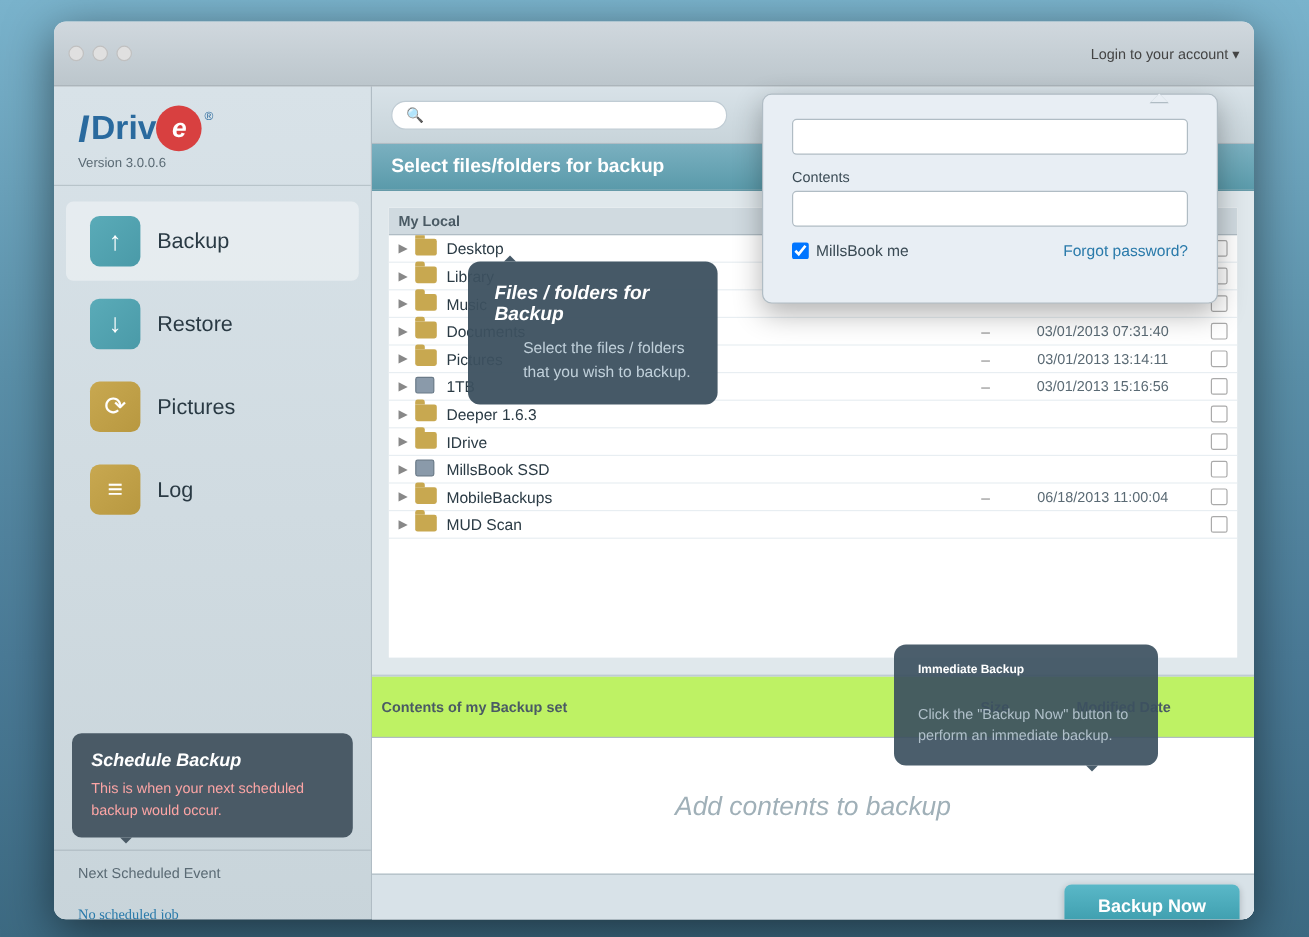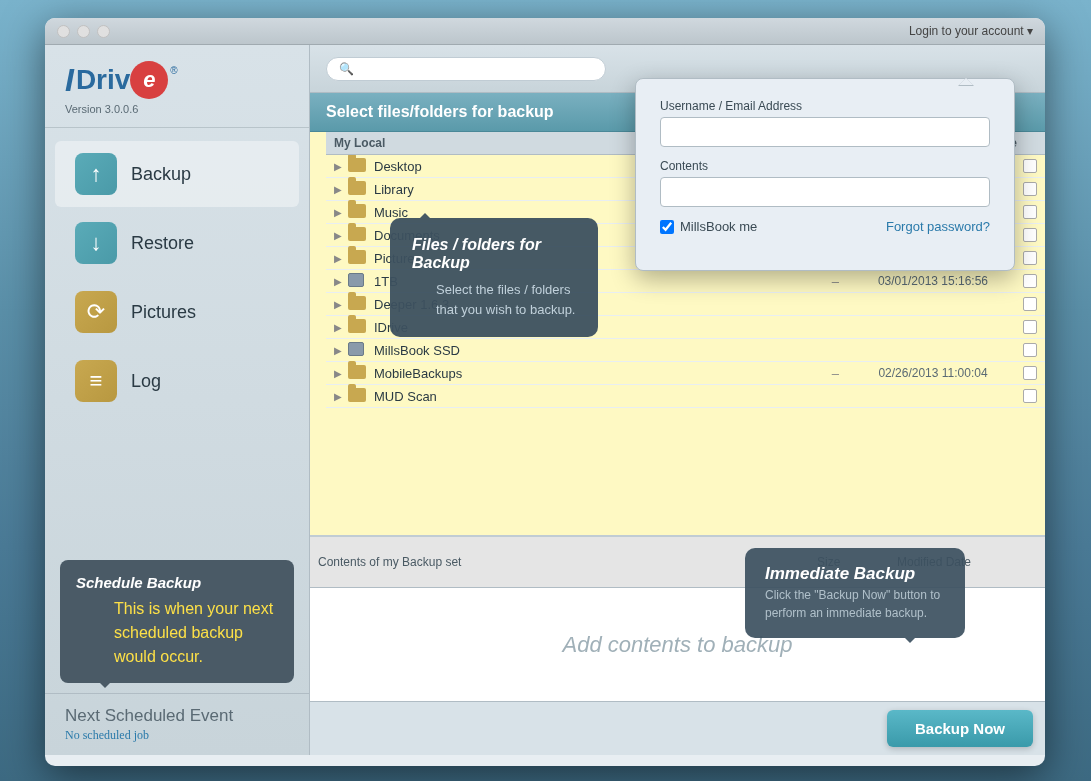--- a/index.html
+++ b/index.html
@@ -29,21 +29,21 @@
       height: 748px;
       background: #e8eef2;
       border-radius: 10px;
       box-shadow: 0 10px 40px rgba(0,0,0,0.5);
       overflow: hidden;
       z-index: 1;
     }
 
     
     .title-bar {
-      height: 27px;
+      height: 54px;
       background: linear-gradient(180deg, #d0d8de 0%, #bcc6cc 100%);
       display: flex;
       align-items: center;
       padding: 11px 12px;
       border-bottom: 1px solid #a0aab0;
       position: relative;
     }
     .traffic-lights {
       display: flex;
       gap: 7px;
@@ -159,27 +159,27 @@
     }
     .schedule-tooltip::after {
       content: '';
       position: absolute;
       bottom: -10px;
       left: 40px;
       border: 5px solid transparent;
       border-top-color: #4a5a66;
     }
     .schedule-tooltip h3 { color: white; font-size: 15px; font-style: italic; margin-bottom: 6px; }
-    .schedule-tooltip p { color: #fde047; font-size: 16px; line-height: 1.5; margin-left: 38px; }
+    .schedule-tooltip p { color: #fca5a5; font-size: 12px; line-height: 1.5; }
 
     .next-scheduled {
       padding: 12px 20px;
       border-top: 1px solid #b0bcc4;
     }
-    .next-scheduled-label { font-size: 17px; color: #5a6a74; margin-bottom: 2px; }
+    .next-scheduled-label { font-size: 12px; color: #5a6a74; margin-bottom: 20px; }
     .next-scheduled-value { font-size: 12px; color: #2a7aaa; cursor: pointer; font-family: Liberation Serif, serif; }
 
     
     .main-panel {
       flex: 1;
       display: flex;
       flex-direction: column;
       background: #e0e8ec;
       overflow: hidden;
     }
@@ -222,24 +222,23 @@
       font-weight: 600;
       color: white;
       border-bottom: 1px solid #4a8898;
     }
 
     
     .file-area {
       flex: 1;
       display: flex;
       flex-direction: column;
-      background: #fef9c3;
-      margin: 0;
+      background: #ffffff;
+      margin: 14px;
       overflow: hidden;
-      padding-left: 16px;
     }
 
     .file-table-header {
       display: flex;
       background: #d0dae0;
       border-bottom: 1px solid #b0bcc4;
       padding: 4px 8px;
       font-size: 12px;
       color: #4a5a64;
       font-weight: 600;
@@ -310,25 +309,25 @@
     
     .bottom-section {
       height: 220px;
       border-top: 2px solid #c0ccd4;
       background: white;
       display: flex;
       flex-direction: column;
     }
     .bottom-header {
       display: flex;
-      background: #e5e5e5;
+      background: #bef264;
       border-bottom: 1px solid #b0bcc4;
       font-size: 12px;
       color: #4a5a64;
-      font-weight: 400;
+      font-weight: 700;
       padding: 18px 8px;
     }
     .bottom-col-name { flex: 1; }
     .bottom-col-size { width: 80px; }
     .bottom-col-date { width: 140px; }
 
     .backup-empty {
       flex: 1;
       display: flex;
       align-items: center;
@@ -393,21 +392,21 @@
       z-index: 10;
     }
     .backup-tooltip::after {
       content: '';
       position: absolute;
       bottom: -10px;
       right: 50px;
       border: 5px solid transparent;
       border-top-color: rgba(60, 80, 95, 0.92);
     }
-    .backup-tooltip h3 { font-size: 17px; font-style: italic; margin-bottom: 2px; }
+    .backup-tooltip h3 { font-size: 10px; margin-bottom: 22px; }
     .backup-tooltip p { font-size: 12px; color: #b0c0ca; line-height: 1.5; }
 
     
     .login-dropdown {
       position: absolute;
       top: 60px;
       right: 30px;
       width: 380px;
       background: #e8eef4;
       border: 1px solid #b0bcc4;
@@ -655,21 +654,21 @@
             <div class="file-checkbox"></div>
           </div>
 
           <div class="file-row">
             <span class="file-expander">▶</span>
             <div class="file-icon">
                 <div class="folder-icon"></div>
               </div>
             <span class="file-name">MobileBackups</span>
             <span class="dash-separator">–</span>
-            <span class="file-date">02/26/2013 11:00:04</span>
+            <span class="file-date">06/18/2013 11:00:04</span>
             <div class="file-checkbox"></div>
           </div>
 
           <div class="file-row">
             <span class="file-expander">▶</span>
             <div class="file-icon">
                 <div class="folder-icon"></div>
               </div>
             <span class="file-name">MUD Scan</span>
             <div class="file-checkbox"></div>
@@ -696,21 +695,20 @@
     <h3>Files / folders for Backup</h3>
     <p>Select the files / folders that you wish to backup.</p>
   </div>
 
   <div class="backup-tooltip">
     <h3>Immediate Backup</h3>
     <p>Click the "Backup Now" button to perform an immediate backup.</p>
   </div>
 
   <div class="login-dropdown">
-    <div class="login-field-label">Username / Email Address</div>
     <input class="login-input" type="text" style="">
     <div class="login-field-label">Contents</div>
     <input class="login-input" type="password" style="">
     <div class="login-row">
       <label class="remember-me">
         <input class="remember-check" type="checkbox" checked="" style="">
         <span>MillsBook me</span>
       </label>
       <a class="forgot-link" href="#">Forgot password?</a>
     </div>

